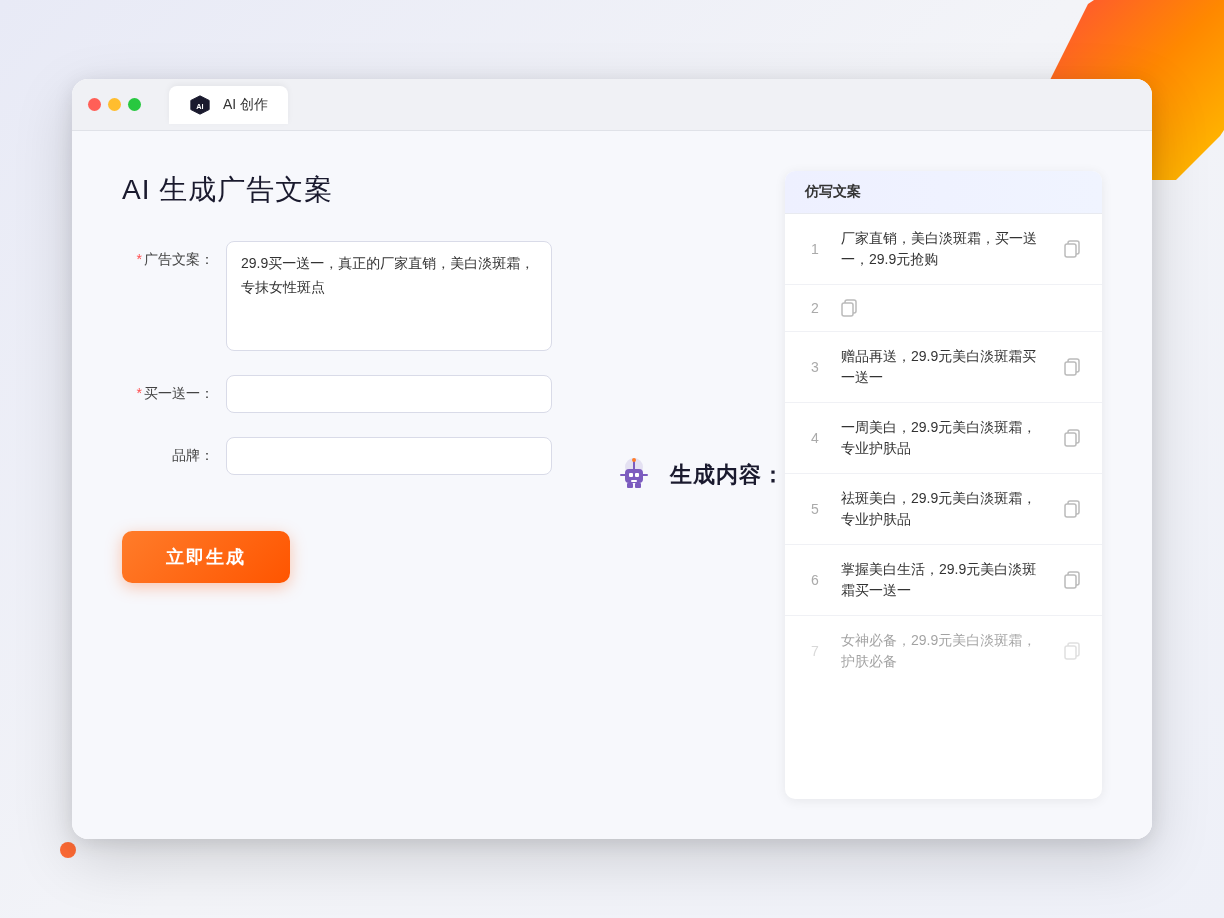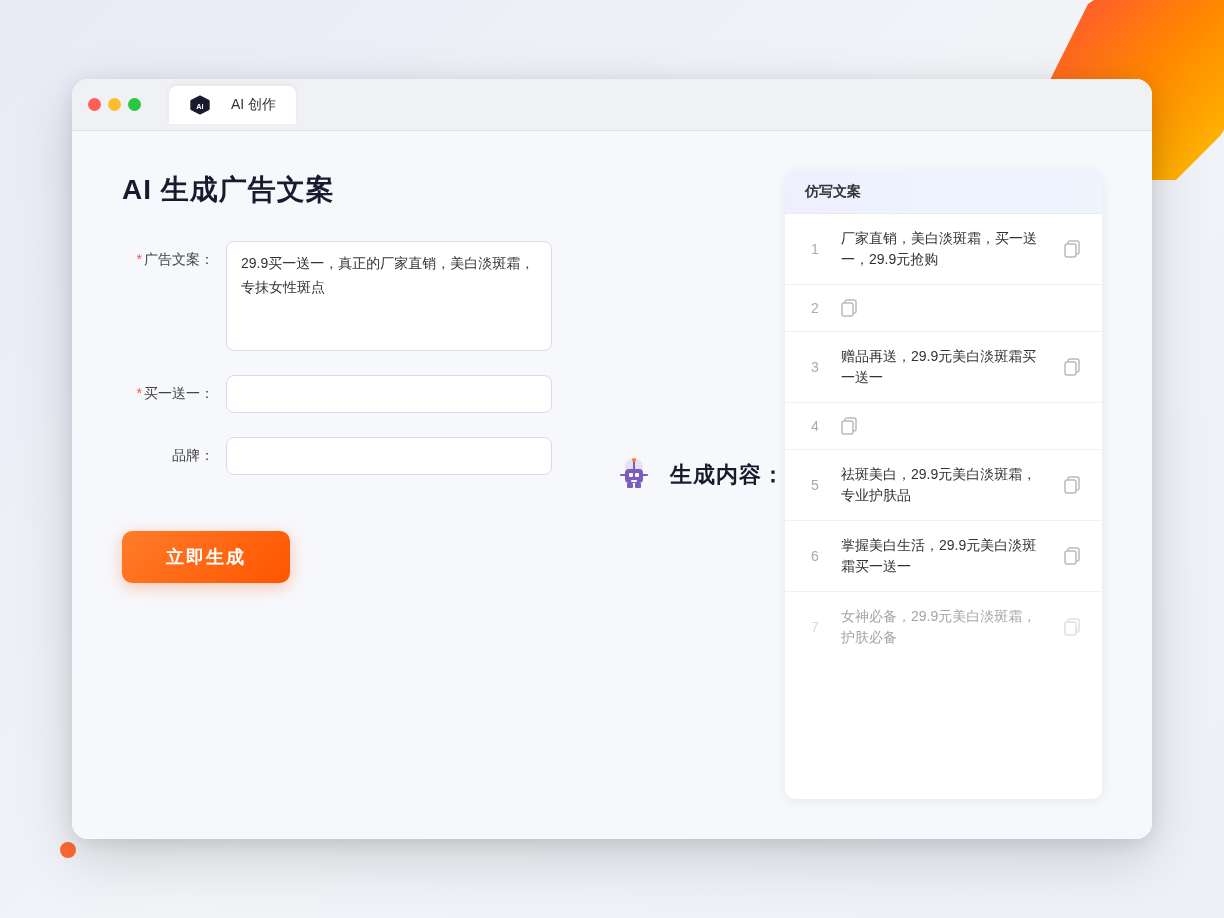--- a/index.html
+++ b/index.html
@@ -75,21 +75,21 @@
       border-radius: 50%;
     }
 
     .tl-red { background: #ff5f57; }
     .tl-yellow { background: #ffbd2e; }
     .tl-green { background: #28c840; }
 
     .browser-tab {
       display: flex;
       align-items: center;
-      gap: 20px;
+      gap: 12px;
       background: #fff;
       border-radius: 8px 8px 0 0;
       padding: 8px 20px;
       margin-left: 16px;
       font-size: 14px;
       color: #333;
       box-shadow: 0 -2px 6px rgba(0,0,0,0.05);
     }
 
     .tab-icon {
@@ -108,21 +108,21 @@
 
     
     .left-panel {
       flex: 0 0 430px;
       display: flex;
       flex-direction: column;
     }
 
     .page-title {
       font-size: 28px;
-      font-weight: 700;
+      font-weight: 400;
       color: #1a1a2e;
       margin-bottom: 32px;
       letter-spacing: 1px;
     }
 
     .form-group {
       display: flex;
       align-items: flex-start;
       margin-bottom: 24px;
       gap: 12px;
@@ -346,20 +346,21 @@
           <span class="row-num">3</span>
           <span class="row-text">赠品再送，29.9元美白淡斑霜买一送一</span>
           <svg class="copy-icon" viewBox="0 0 18 18" fill="none">
               <rect x="4" y="1" width="11" height="13" rx="2" stroke="#bbb" stroke-width="1.5"></rect>
               <rect x="1" y="4" width="11" height="13" rx="2" stroke="#bbb" stroke-width="1.5" fill="white"></rect>
             </svg>
         </div>
 
         <div class="table-row">
           <span class="row-num">4</span>
+          <span class="row-text">一周美白，29.9元美白淡斑霜，专业护肤品</span>
           <svg class="copy-icon" viewBox="0 0 18 18" fill="none">
               <rect x="4" y="1" width="11" height="13" rx="2" stroke="#bbb" stroke-width="1.5"></rect>
               <rect x="1" y="4" width="11" height="13" rx="2" stroke="#bbb" stroke-width="1.5" fill="white"></rect>
             </svg>
         </div>
 
         <div class="table-row">
           <span class="row-num">5</span>
           <span class="row-text">祛斑美白，29.9元美白淡斑霜，专业护肤品</span>
           <svg class="copy-icon" viewBox="0 0 18 18" fill="none">

